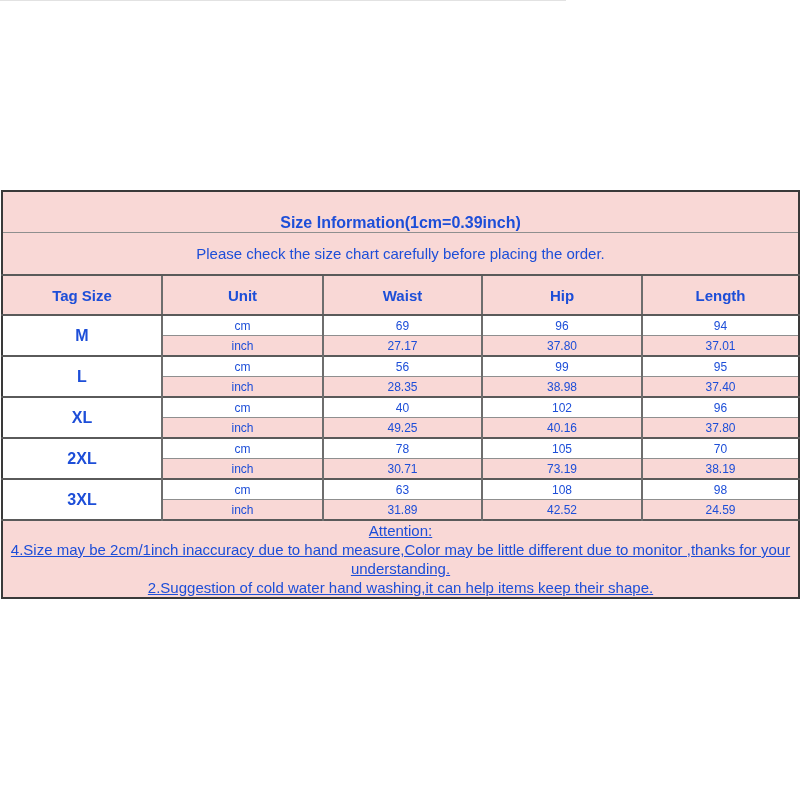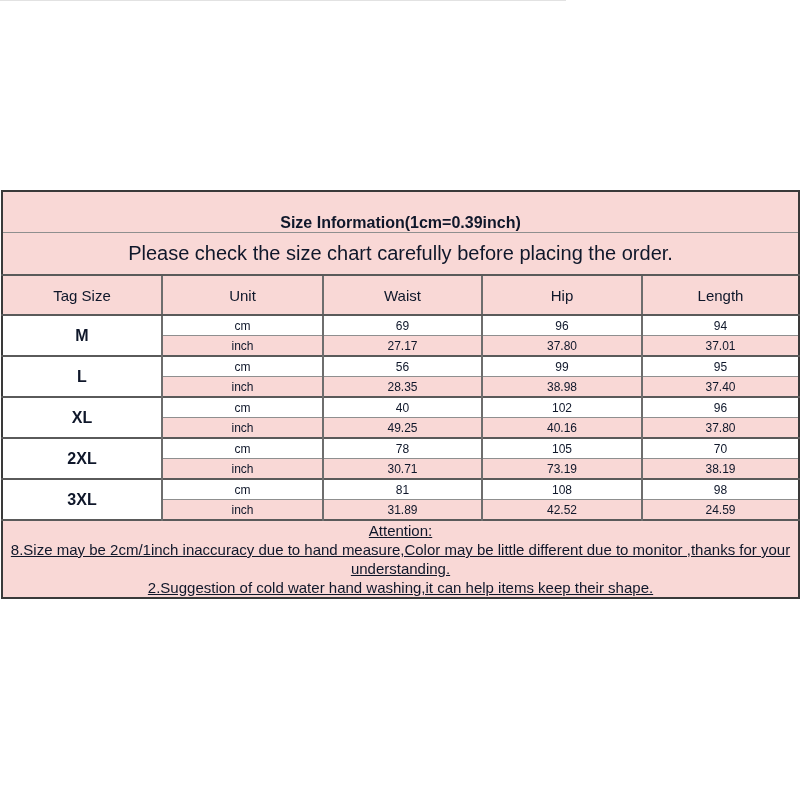--- a/index.html
+++ b/index.html
@@ -26,44 +26,44 @@
     left: 1px;
     top: 190px;
     width: 797px;
     border-collapse: collapse;
     table-layout: fixed;
     border: 2px solid var(--border-outer, #3a3a3a);
   }
   table.size-chart td, table.size-chart th {
     padding: 0;
     text-align: center;
-    color: #0f172a;
+    color: #1d4ed8;
     overflow: hidden;
     white-space: nowrap;
   }
   .title-cell {
     height: 40px;
     background: var(--pink, #f9d8d6);
     font-weight: bold;
     font-size: 16px;
     vertical-align: bottom;
     padding-bottom: 2px;
     border-bottom: 1px solid var(--border-thin, #8f8f8f);
   }
   .subtitle-cell {
     height: 41px;
     background: var(--pink, #f9d8d6);
-    font-size: 20px;
+    font-size: 15px;
     vertical-align: middle;
     border-bottom: 2px solid var(--border-group, #5a5a5a);
   }
   .header-row th {
     height: 38px;
     background: var(--pink, #f9d8d6);
-    font-weight: normal;
+    font-weight: bold;
     font-size: 15px;
     vertical-align: middle;
     border-left: 2px solid var(--border-col, #6e6e6e);
     border-bottom: 2px solid var(--border-group, #5a5a5a);
   }
   .cm-row td, .inch-row td {
     height: 19px;
     font-size: 12px;
     vertical-align: middle;
     border-left: 2px solid var(--border-col, #6e6e6e);
@@ -172,32 +172,32 @@
   <tr class="inch-row">
     <td>inch</td>
     <td>30.71</td>
     <td>73.19</td>
     <td>38.19</td>
   </tr>
 
   <tr class="cm-row">
     <td rowspan="2" class="tag-cell">3XL</td>
     <td>cm</td>
-    <td>81</td>
+    <td>63</td>
     <td>108</td>
     <td>98</td>
   </tr>
   <tr class="inch-row">
     <td>inch</td>
     <td>31.89</td>
     <td>42.52</td>
     <td>24.59</td>
   </tr>
 
   <tr>
     <td colspan="5" class="attention-cell">
       <div>Attention:</div>
-      <div>8.Size may be 2cm/1inch inaccuracy due to hand measure,Color may be little different due to monitor ,thanks for your understanding.</div>
+      <div>4.Size may be 2cm/1inch inaccuracy due to hand measure,Color may be little different due to monitor ,thanks for your understanding.</div>
       <div>2.Suggestion of cold water hand washing,it can help items keep their shape.</div>
     </td>
   </tr>
 </tbody>
   </table>
 
 </body></html>

